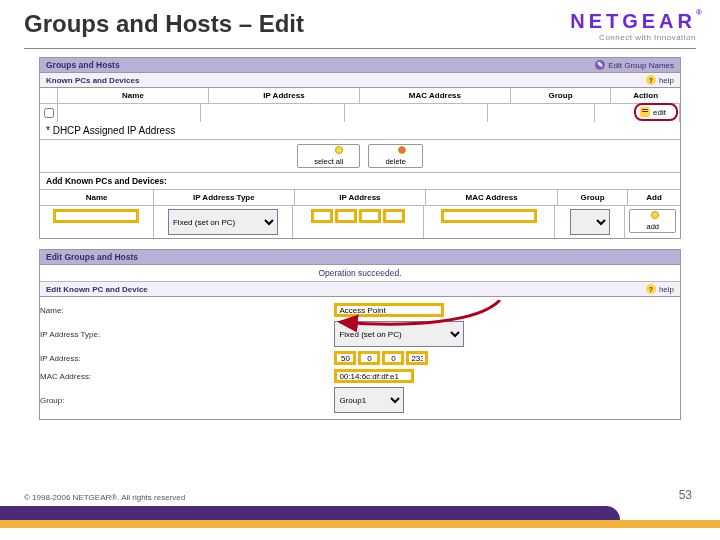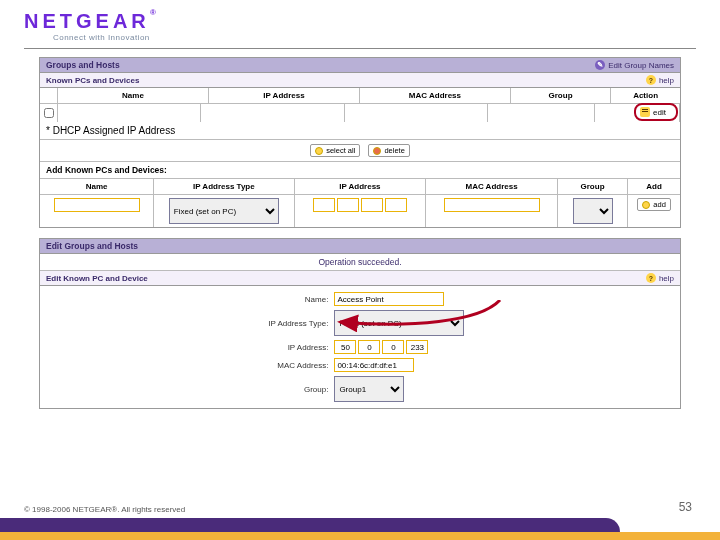--- a/index.html
+++ b/index.html
@@ -19,56 +19,57 @@
   .link-right { display:flex; align-items:center; gap:3px; font-weight:normal; font-size:8px;}
   .icon { width:10px; height:10px; border-radius:50%; display:inline-flex; align-items:center; justify-content:center; background:#ffd54a; color:#5a3a00; font-size:7px; font-weight:bold;}
   .icon.purple { background:#7a5fbf; color:#fff;}
   .row { display:flex; }
   .thead .cell, .tbody .cell { border-right:1px solid #bbb; padding:3px 4px; text-align:center; }
   .thead { font-weight:bold; border-bottom:1px solid #bbb; }
   .cell:last-child { border-right:none;}
   .cell.name{flex:1.4}.cell.ip{flex:1.4}.cell.mac{flex:1.4}.cell.grp{flex:0.9}.cell.act{flex:0.6}
   .chk{width:18px;flex:0 0 18px;border-right:1px solid #bbb;display:flex;align-items:center;justify-content:center;}
   input[type=checkbox]{width:10px;height:10px;}
-  .pillbtn { display:inline-flex; align-items:flex-end; gap:3px; background:#fff; border:1px solid #999; border-radius:2px; padding:1px 4px; font-size:7.5px; }
+  .pillbtn { display:inline-flex; align-items:flex-end; gap:3px; background:#fff; border:1px solid #999; border-radius:2px; padding:1px 16px; font-size:7.5px;flex-direction:column; }
   .pillbtn .dot{width:8px;height:8px;border-radius:50%;background:#ffd54a;border:1px solid #c9a500;display:inline-block;}
   .pillbtn.red .dot{background:#e86b4a;}
   .action-edit{display:inline-flex;gap:3px;align-items:center;}
   .action-edit .pen{display:inline-block;width:10px;height:10px;background:#ffd54a;border-radius:2px;position:relative;}
   .action-edit .pen::after{content:"";position:absolute;left:2px;top:2px;width:6px;height:1px;background:#5a3a00;box-shadow:0 2px 0 #5a3a00;}
   .note { padding:3px 6px; font-size:10px; }
   .btnrow { display:flex; justify-content:center; gap:8px; padding:4px 0; border-top:1px solid #bbb;}
   .subhdr { font-weight:bold; padding:3px 6px; border-top:1px solid #bbb; font-size:8.5px;}
   .thead2 .c2, .tbody2 .c2{border-right:1px solid #bbb;padding:3px 4px;text-align:center;}
   .thead2{font-weight:bold;border-bottom:1px solid #bbb;border-top:1px solid #bbb;}
   .c2.nm{flex:1.2}.c2.tp{flex:1.5}.c2.ipa{flex:1.4}.c2.mca{flex:1.4}.c2.gp{flex:0.7}.c2.ad{flex:0.5}
   .c2:last-child{border-right:none;}
-  input.tx{font-size:8px;border:1px solid #eab308;height:14px;padding:0 2px;}
+  input.tx{font-size:8px;border:3px solid #eab308;height:14px;padding:0 2px;}
   select.sel{font-size:8px;border:1px solid #7a7a9a;height:26px;}
   .ipbox{display:flex;gap:2px;justify-content:center;}
   .ipbox input{width:22px;text-align:center;}
   .status{ text-align:center; padding:3px; color:#3a2a6a; border-bottom:1px solid #bbb; background:#fff; font-size:8.5px;}
   .formrow{display:flex;align-items:center;padding:2px 0;}
-  .formrow .lbl{flex:0 0 46%;text-align:right;padding-right:6px;color:#333;}
+  .formrow .lbl{flex:0 0 46%;text-align:left;padding-right:6px;color:#333;}
   .formrow .val{flex:1;text-align:left;}
   .arrow-annot{position:absolute;left:330px;top:300px;pointer-events:none;}
-  .footer-band{position:absolute;left:0;right:0;bottom:0;height:44px;background:#fff;}
+  .footer-band{position:absolute;left:0;right:0;bottom:12px;height:44px;background:#fff;}
   .band-yellow{position:absolute;left:0;right:0;bottom:0;height:8px;background:#f3b23a;}
   .band-purple{position:absolute;left:0;bottom:8px;width:620px;height:14px;background:#4a2b7a;border-top-right-radius:14px;}
   .band-copy{position:absolute;left:24px;bottom:26px;font-size:8px;color:#555;}
   .page-num{position:absolute;right:28px;bottom:26px;font-size:12px;color:#666;}
   .edit-highlight{position:absolute;border:2px solid #b00020;border-radius:8px;width:44px;height:18px;}
   .macbox{display:flex;gap:2px;justify-content:center;}
   .macbox input{width:80px;text-align:left;}
 </style>
 </head>
 <body>
 <div class="slide">
 
 <div class="header">
+  <div class="title">Groups and Hosts – Edit</div>
   <div class="logo">
     <div class="logo-main">NETGEAR</div>
     <div class="logo-sub">Connect with Innovation</div>
   </div>
 </div>
 <div class="hr"></div>
 
 <div class="content">
 
   <div class="panel">

